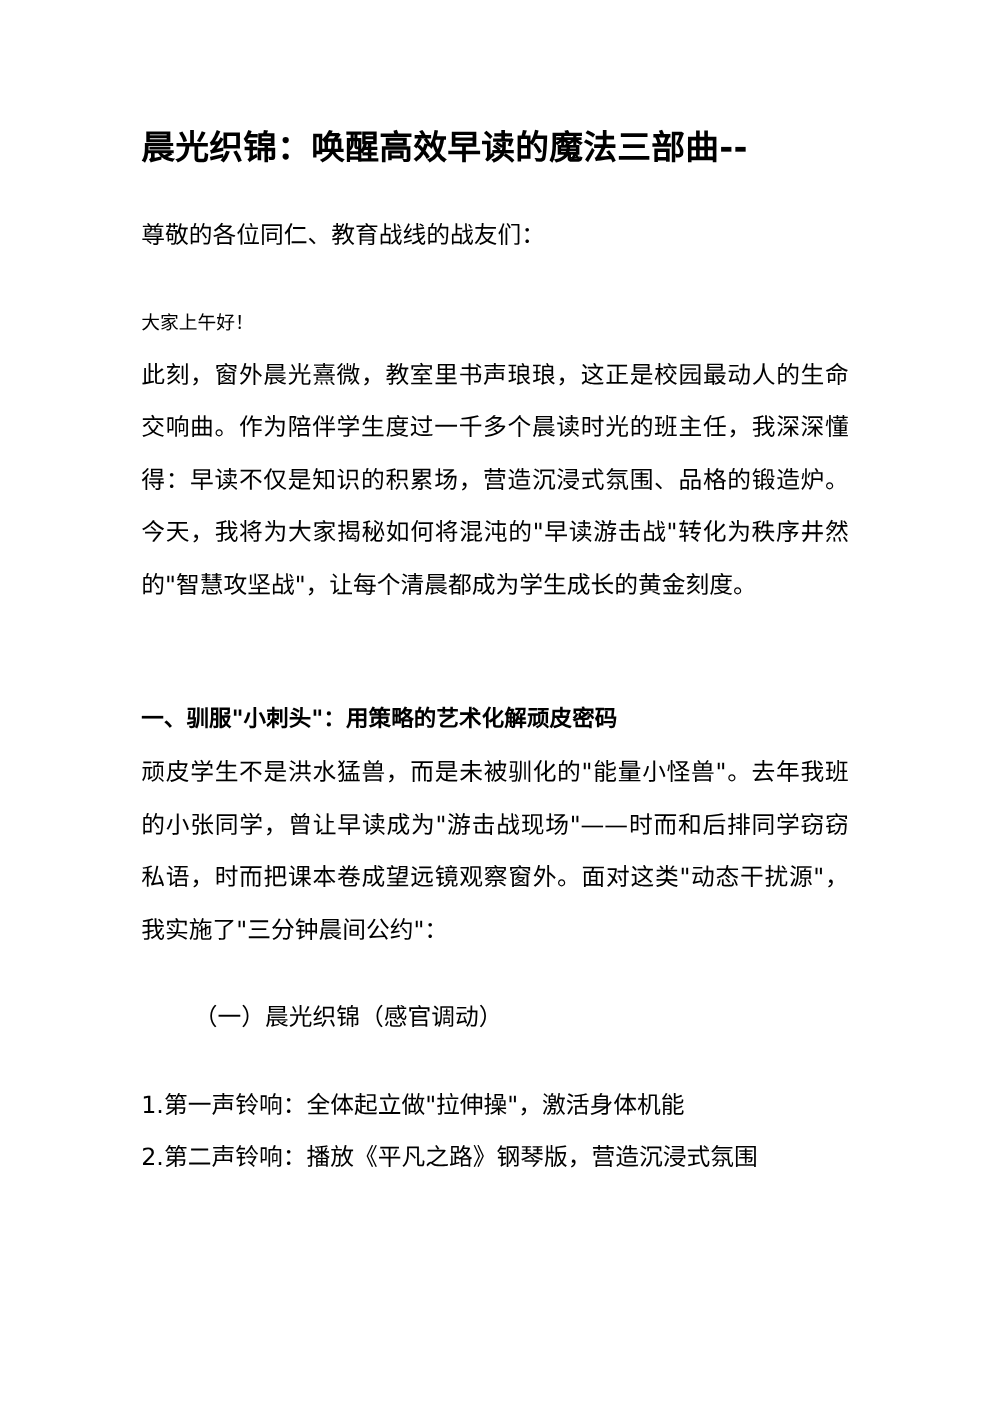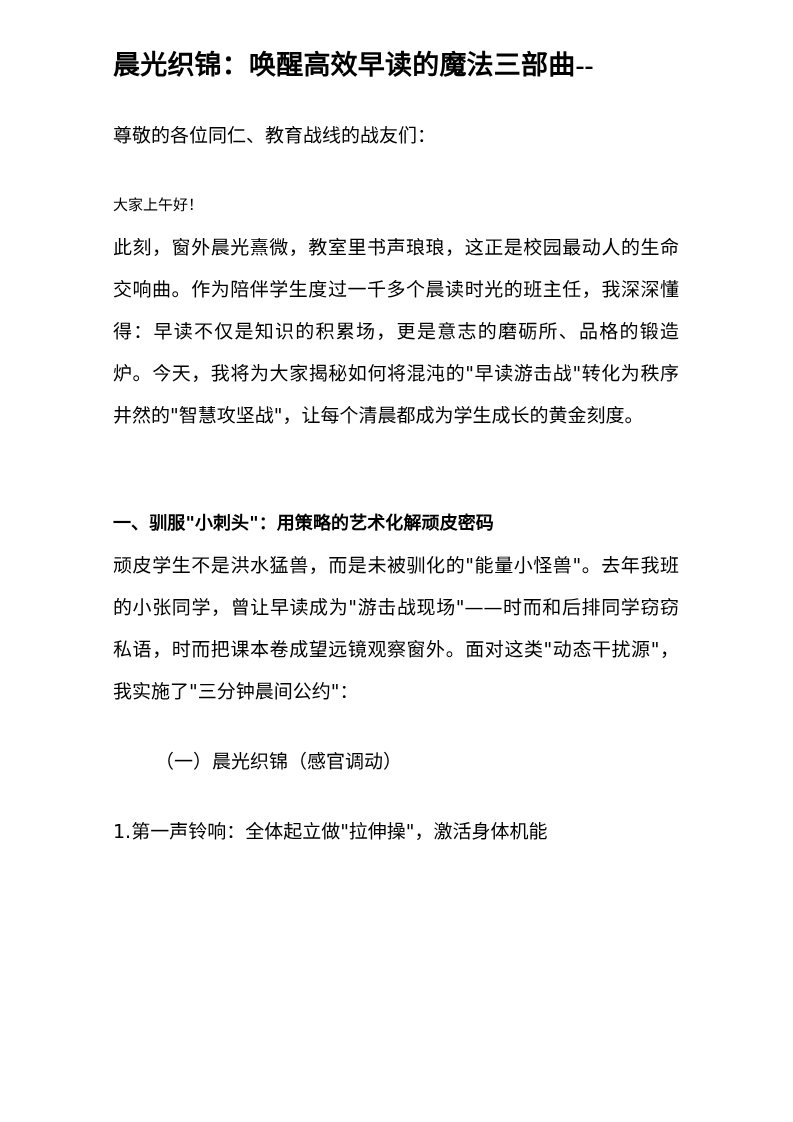--- a/index.html
+++ b/index.html
@@ -26,24 +26,23 @@
     left: 113px;
     top: 0;
     width: 566px;
   }
   .doc-title {
     font-size: 27px;
     font-weight: bold;
     line-height: 41px;
     letter-spacing: 0.2px;
     margin: 0;
-    padding-top: 45px;
+    padding-top: 98px;
     text-align: justify;
     text-justify: inter-ideograph;
-    font-family: Liberation Serif, serif;
   }
   .salutation {
     font-size: 19px;
     line-height: 42px;
     margin: 0;
     padding-top: 28px;
   }
   .greeting {
     font-size: 15px;
     line-height: 42px;
@@ -98,26 +97,27 @@
   <div class="content">
 
     <h1 class="doc-title">
         <span style="display: block;">晨光织锦：唤醒高效早读的魔法三部曲--</span>
       </h1>
 
     <p class="salutation">尊敬的各位同仁、教育战线的战友们：</p>
 
     <p class="greeting">大家上午好！</p>
 
-    <p class="body-para">此刻，窗外晨光熹微，教室里书声琅琅，这正是校园最动人的生命交响曲。作为陪伴学生度过一千多个晨读时光的班主任，我深深懂得：早读不仅是知识的积累场，更是意志的磨砺所、品格的锻造炉。今天，我将为大家揭秘如何将混沌的"早读游击战"转化为秩序井然的"智慧攻坚战"，让每个清晨都成为学生成长的黄金刻度。</p>
+    <p class="body-para">此刻，窗外晨光熹微，教室里书声琅琅，这正是校园最动人的生命交响曲。作为陪伴学生度过一千多个晨读时光的班主任，我深深懂得：早读不仅是知识的积累场，营造沉浸式氛围、品格的锻造炉。今天，我将为大家揭秘如何将混沌的"早读游击战"转化为秩序井然的"智慧攻坚战"，让每个清晨都成为学生成长的黄金刻度。</p>
 
     <h2 class="section-heading">一、驯服"小刺头"：用策略的艺术化解顽皮密码</h2>
 
     <p class="sub-para">顽皮学生不是洪水猛兽，而是未被驯化的"能量小怪兽"。去年我班的小张同学，曾让早读成为"游击战现场"——时而和后排同学窃窃私语，时而把课本卷成望远镜观察窗外。面对这类"动态干扰源"，我实施了"三分钟晨间公约"：</p>
 
     <p class="indent-para">（一）晨光织锦（感官调动）</p>
 
     <div class="list-block">
       <p class="list-item">1.第一声铃响：全体起立做"拉伸操"，激活身体机能</p>
+      <p class="list-item">2.第二声铃响：播放《平凡之路》钢琴版，营造沉浸式氛围</p>
     </div>
 
   </div>
 </div>
 
 </body></html>

